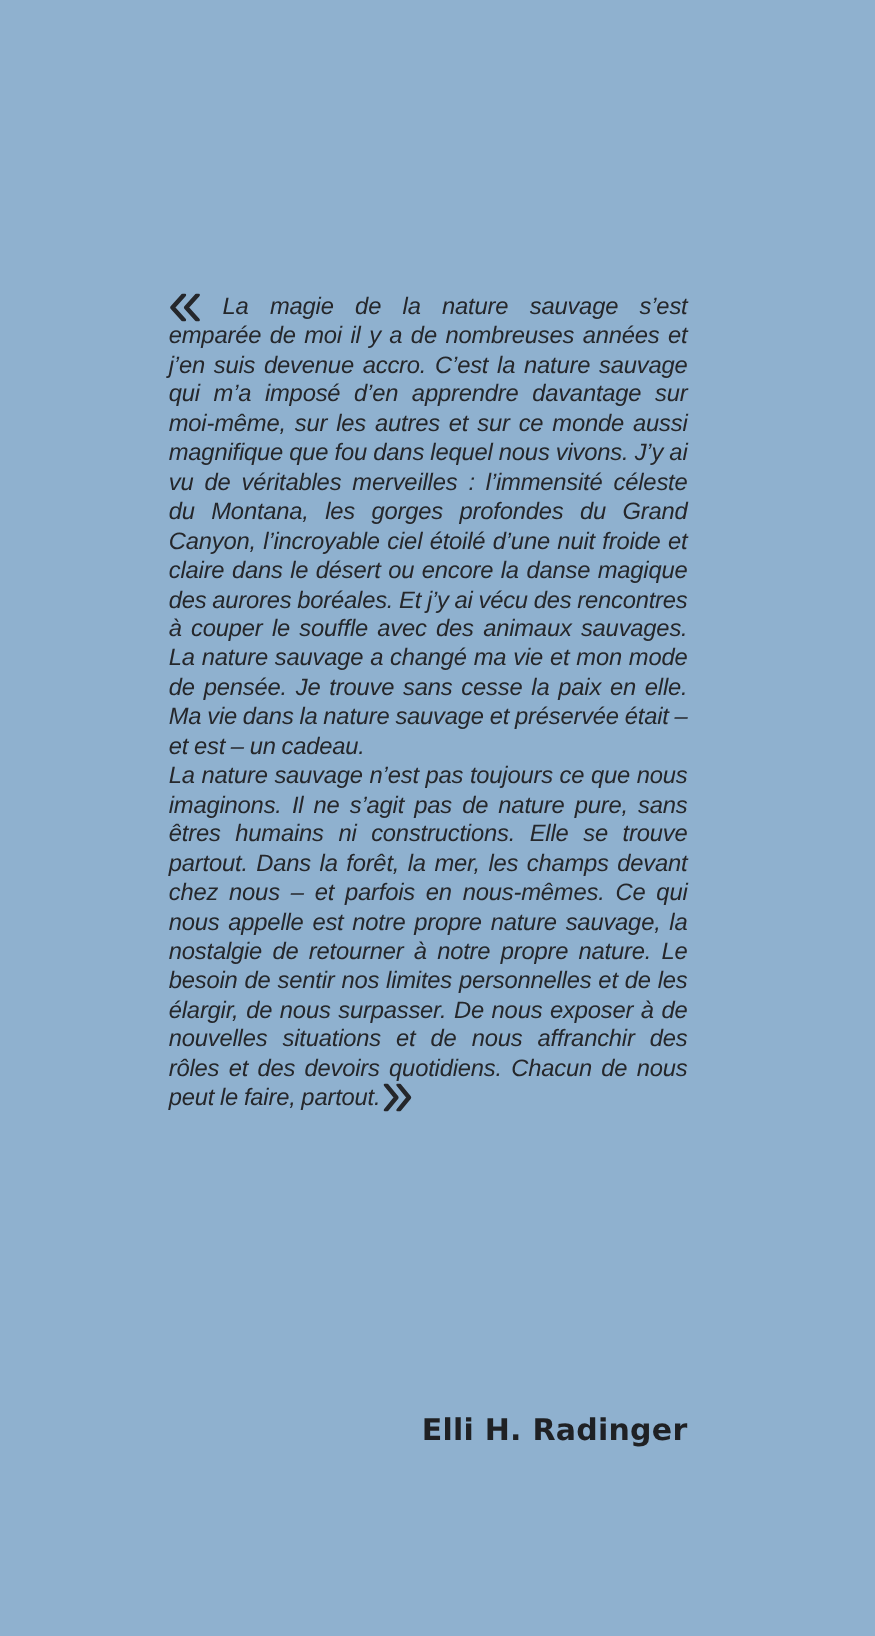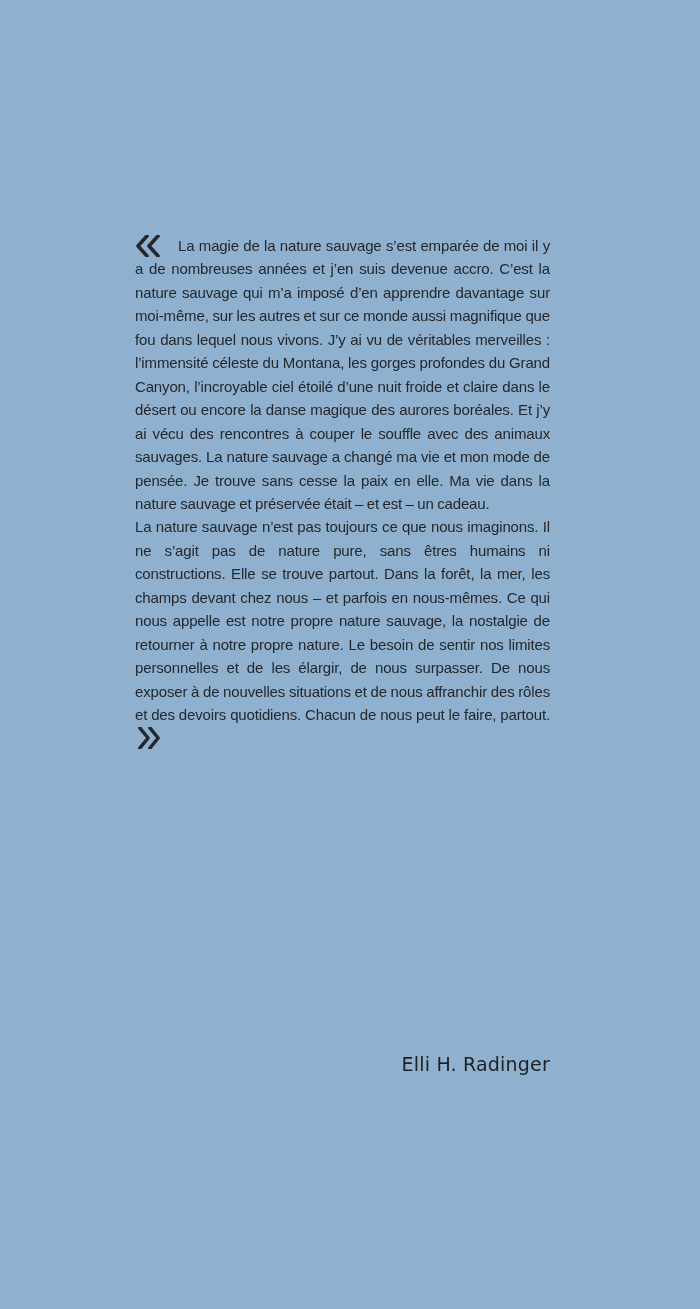--- a/index.html
+++ b/index.html
@@ -12,26 +12,27 @@
       background: #8fb1cf;
       position: relative;
       overflow: hidden;
     }
     .quote-block {
       position: absolute;
       left: 135px;
       top: 234px;
       width: 415px;
       font-family: "Liberation Sans", sans-serif;
-      font-size: 15px;
+      font-size: 19px;
       line-height: 23.45px;
       color: #25272b;
       text-align: justify;
       letter-spacing: -0.15px;
       word-spacing: -0.5px;
+      font-style: italic;
     }
     .quote-block p {
       margin: 0;
       text-align: justify;
       text-align-last: left;
     }
     .first-para {
       text-indent: 43px;
     }
     .open-quote {
@@ -45,25 +46,26 @@
     .close-quote {
       display: inline-block;
       width: 24px;
       height: 22px;
       vertical-align: -5px;
       margin-left: 2px;
     }
     .attribution {
       position: absolute;
       right: 150px;
-      top: 1053px;
+      top: 1130px;
       font-family: "DejaVu Sans", sans-serif;
-      font-size: 19px;
+      font-size: 24px;
       color: #1f2124;
       letter-spacing: 0.2px;
+      font-weight: bold;
     }
   </style>
 </head>
 <body>
 
 <div class="quote-block">
   <p class="first-para" style="position:relative;">
     <svg class="open-quote" viewBox="0 0 26 22" style="left:0;">
       <polyline points="12,1 3,11 12,21" fill="none" stroke="#25272b" stroke-width="3.6" stroke-linecap="round" stroke-linejoin="round"></polyline>
       <polyline points="23,1 14,11 23,21" fill="none" stroke="#25272b" stroke-width="3.6" stroke-linecap="round" stroke-linejoin="round"></polyline>

